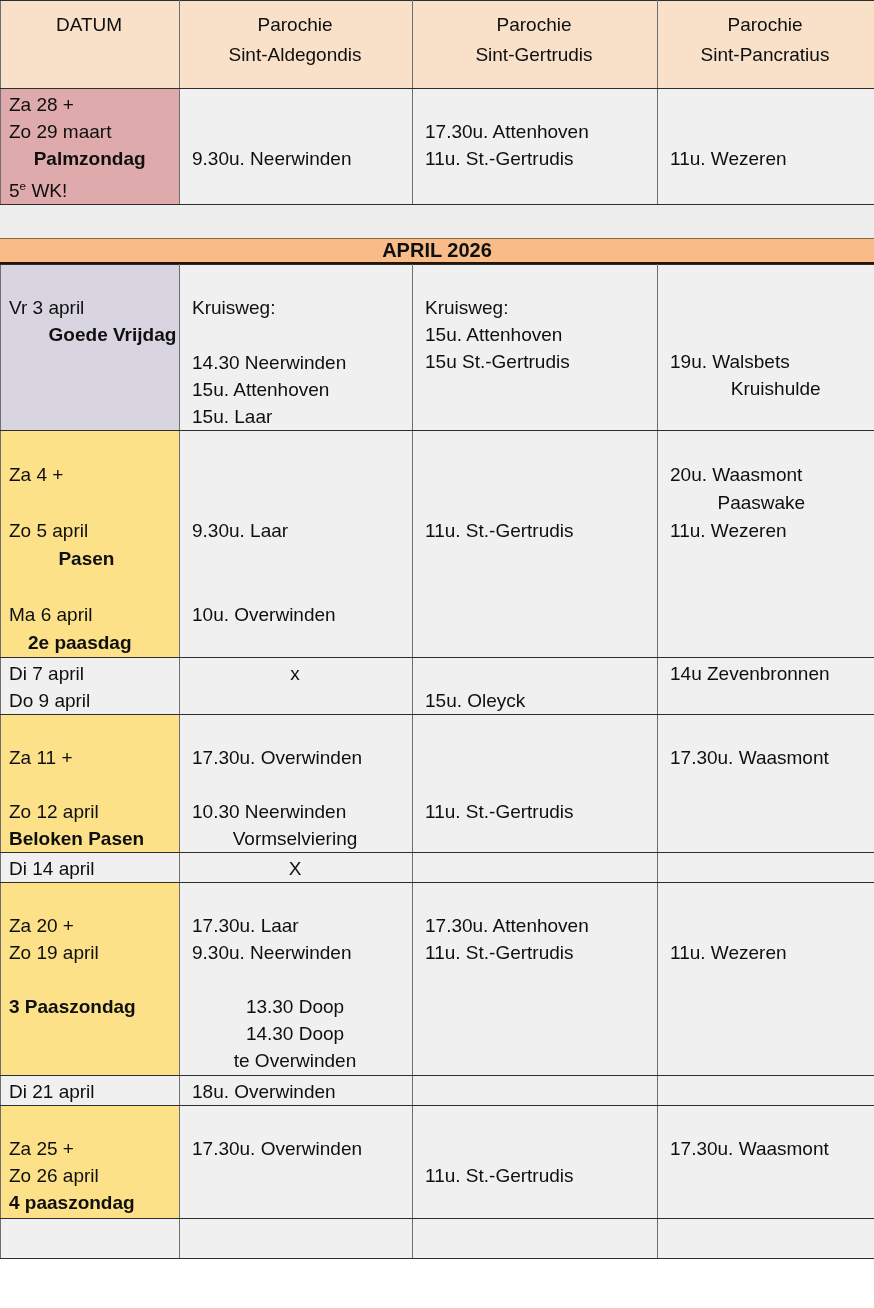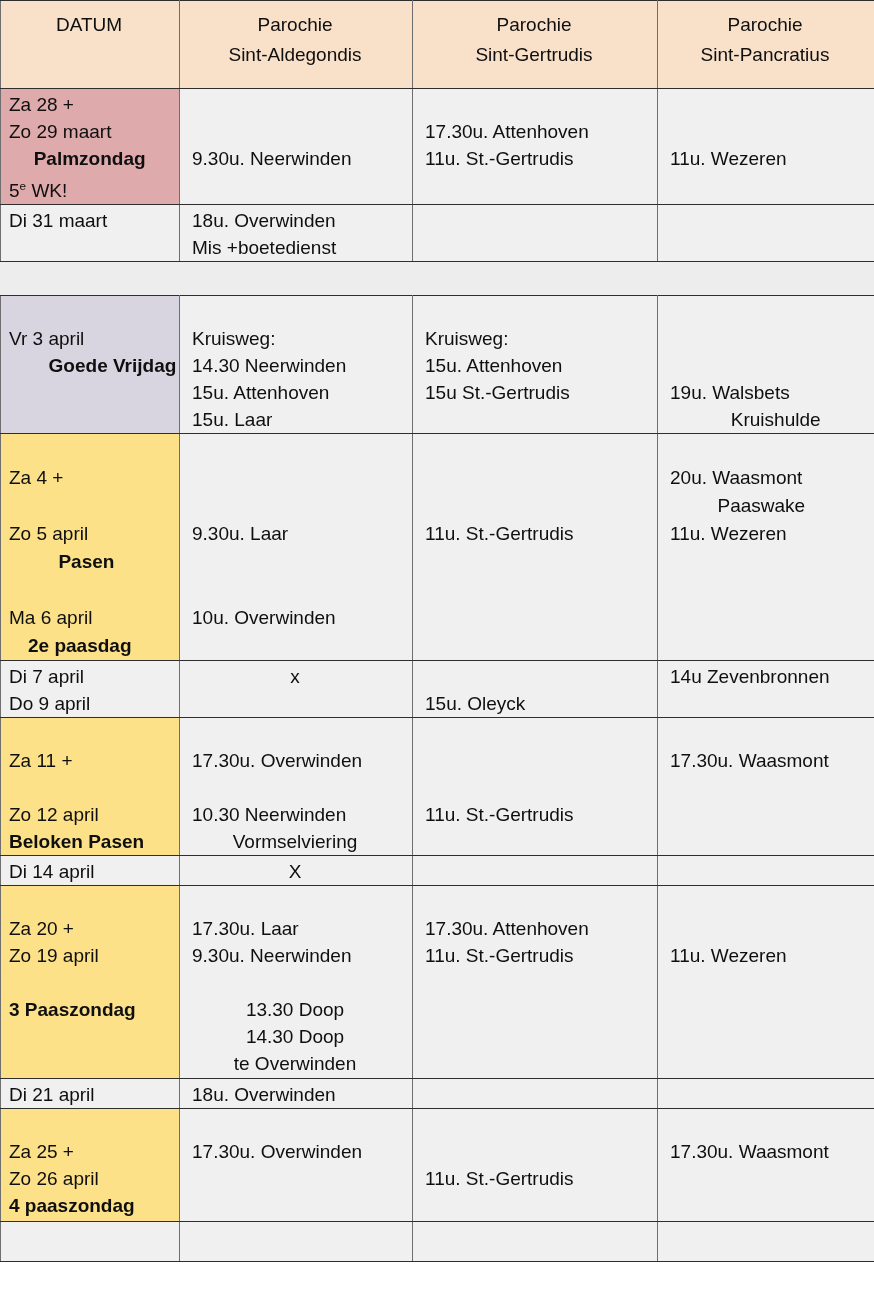--- a/index.html
+++ b/index.html
@@ -81,55 +81,47 @@
             <div class="line" style="padding-left: 12px;"><span>&nbsp;</span></div>
             <div class="line" style="padding-left: 12px;"><span>17.30u. Attenhoven</span></div>
             <div class="line" style="padding-left: 12px;"><span>11u. St.-Gertrudis</span></div>
           </td>
           <td class="bg-default">
             <div class="line" style="padding-left: 12px;"><span>&nbsp;</span></div>
             <div class="line" style="padding-left: 12px;"><span>&nbsp;</span></div>
             <div class="line" style="padding-left: 12px;"><span>11u. Wezeren</span></div>
           </td>
         </tr>
-        <tr style="height: 50px;">
-          <td class="bg-default">
-            <div class="line" style="padding-left: 8px;"><span>Di 31 maart</span></div>
-          </td>
-          <td class="bg-default">
-            <div class="line" style="padding-left: 12px;"><span>18u. Overwinden</span></div>
-            <div class="line" style="padding-left: 12px;"><span>Mis +boetedienst</span></div>
-          </td>
-          <td class="bg-default"></td>
-          <td class="bg-default"></td>
-        </tr>
       </tbody>
   </table>
 
   <div class="gap"></div>
 
+  <div class="month-banner">
+    <span>APRIL 2026</span>
+  </div>
 
   <table class="cal" id="table-april">
     <colgroup>
       <col style="width:179px">
         <col style="width:233px">
         <col style="width:245px">
         <col style="width:217px">
     </colgroup>
     <tbody id="april-body">
         <tr style="height: 134px;">
           <td class="bg-lavender">
             <div class="line" style="padding-left: 8px;"><span>&nbsp;</span></div>
             <div class="line" style="padding-left: 8px;"><span>Vr 3 april</span></div>
             <div class="line b" style="padding-left: 15.6px; margin-left: 32px;"><span>Goede Vrijdag</span></div>
           </td>
           <td class="bg-default">
             <div class="line" style="padding-left: 12px;"><span>&nbsp;</span></div>
             <div class="line" style="padding-left: 12px;"><span>Kruisweg:</span></div>
-            <div class="line" style="padding-left: 12px;"><span>14.30 Neerwinden</span></div>
+            <div class="line" style="padding-left: 12px; margin-top: 28px;"><span>14.30 Neerwinden</span></div>
             <div class="line" style="padding-left: 12px;"><span>15u. Attenhoven</span></div>
             <div class="line" style="padding-left: 12px;"><span>15u. Laar</span></div>
           </td>
           <td class="bg-default">
             <div class="line" style="padding-left: 12px;"><span>&nbsp;</span></div>
             <div class="line" style="padding-left: 12px;"><span>Kruisweg:</span></div>
             <div class="line" style="padding-left: 12px;"><span>15u. Attenhoven</span></div>
             <div class="line" style="padding-left: 12px;"><span>15u St.-Gertrudis</span></div>
           </td>
           <td class="bg-default">

